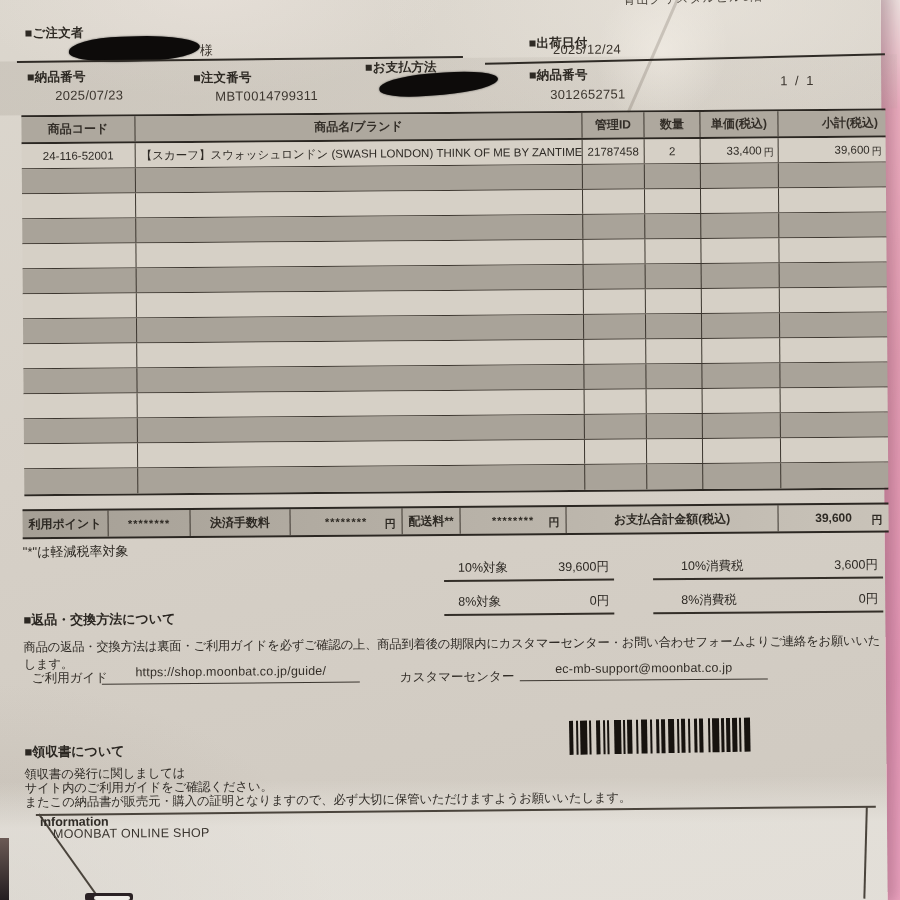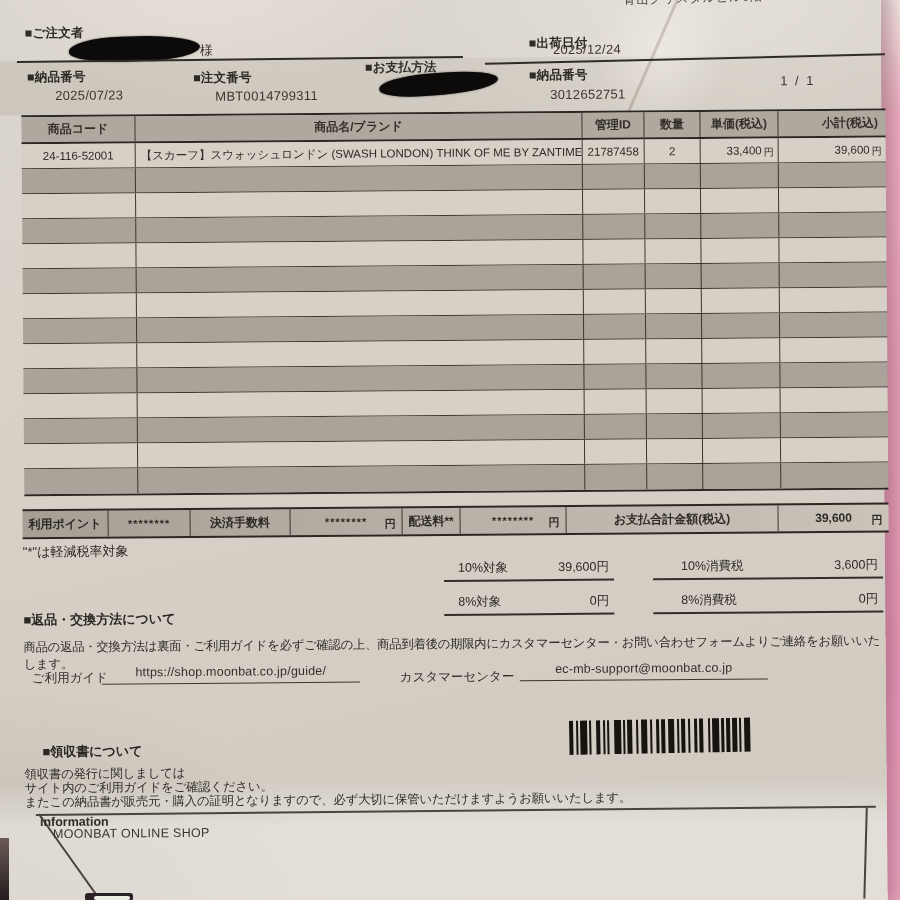--- a/index.html
+++ b/index.html
@@ -91,21 +91,21 @@
   .support-label{left:398px;top:669px;font-size:12.5px;}
   .support-email{left:518px;top:663px;width:248px;text-align:center;font-size:12.5px;
     border-bottom:1.6px solid #3a352f;padding-bottom:4px;letter-spacing:.2px;}
 
   
   .barcode{left:567px;top:721px;width:182px;height:34px;display:flex;align-items:stretch;transform:rotate(-0.6deg);}
   .bc-bar{background:#17130f;}
   .bc-gap{background:transparent;}
 
   
-  .receipt-title{left:40px;top:740px;font-size:13px;font-weight:bold;color:#2b2722;text-align:center;}
+  .receipt-title{left:22px;top:740px;font-size:13px;font-weight:bold;color:#2b2722;text-align:center;}
   .receipt-line{font-size:12.3px;color:#2f2b26;letter-spacing:-0.1px;}
   .rl1{left:22px;top:763px;}
   .rl2{left:22px;top:777px;}
   .rl3{left:22px;top:791px;}
 
   
   .info-top{left:33px;top:810px;width:840px;height:1.6px;background:#4a443c;transform:rotate(-0.12deg);}
   .info-left{left:35px;top:811px;width:1.6px;height:108px;background:#4a443c;transform-origin:top center;transform:rotate(-35deg);}
   .info-right{left:863px;top:810px;width:1.5px;height:92px;background:#4a443c;transform-origin:top center;transform:rotate(2deg);}
   .info-title{left:37px;top:812px;font-size:12.5px;font-weight:bold;color:#2f2b26;}

